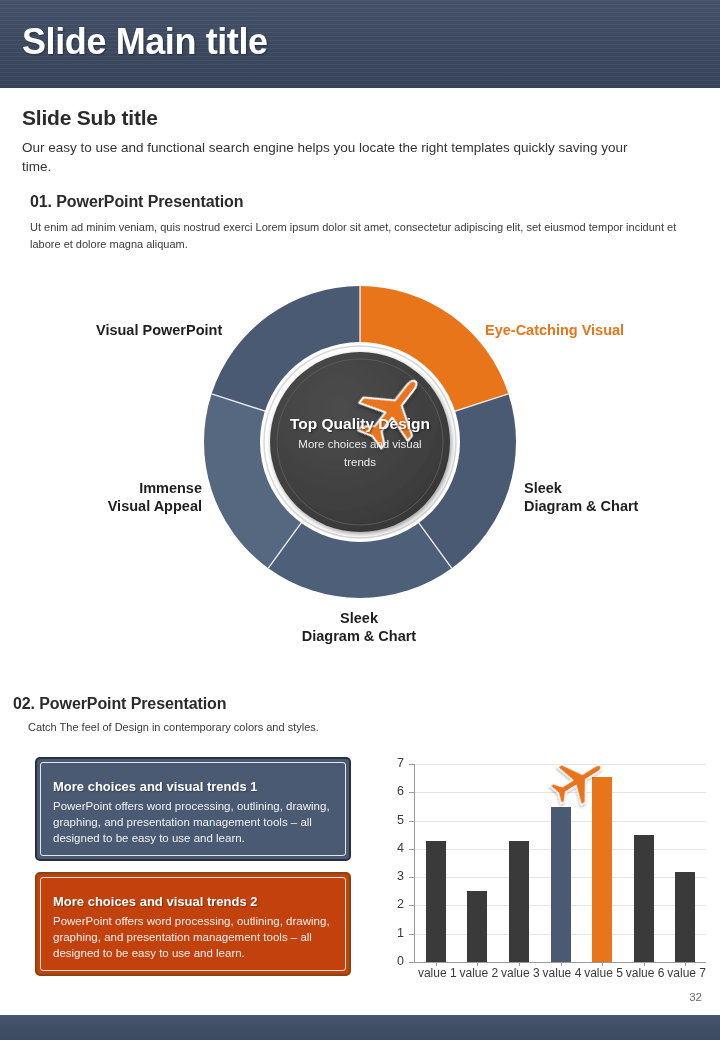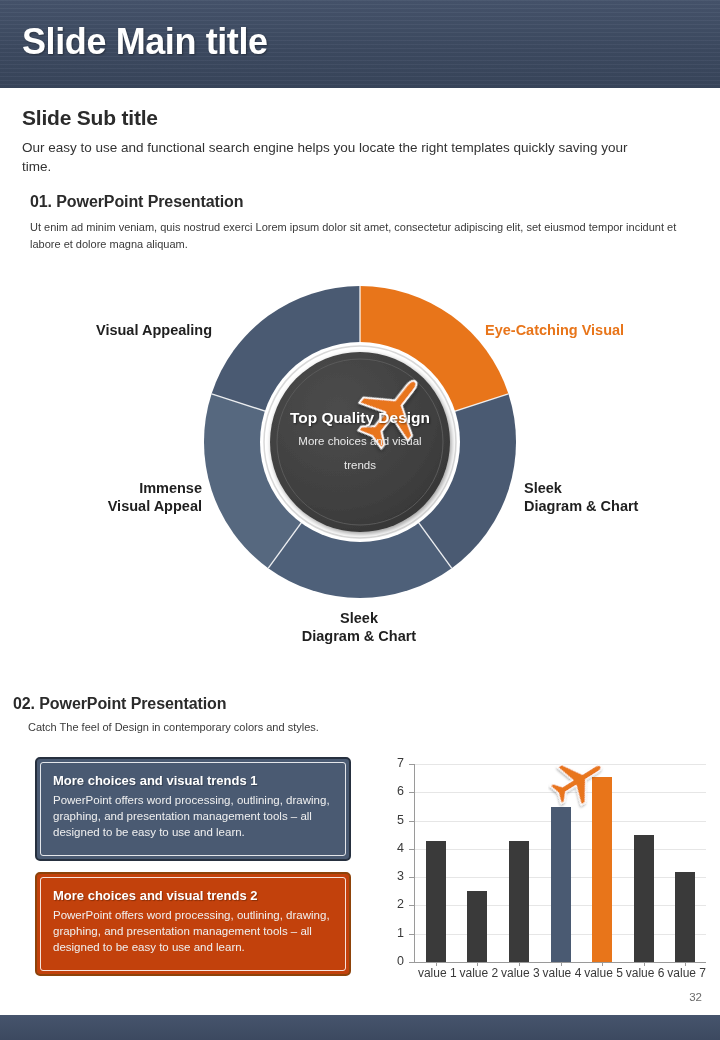--- a/index.html
+++ b/index.html
@@ -107,21 +107,21 @@
     font-size: 15.5px;
     font-weight: bold;
     color: #ffffff;
     line-height: 19px;
     text-shadow: 1px 1px 2px rgba(0,0,0,0.5);
   }
   .center-sub {
     margin-top: 2px;
     font-size: 11.5px;
     color: #e9e9e9;
-    line-height: 24px;
+    line-height: 18px;
   }
 
   .ring-label {
     position: absolute;
     font-size: 14.5px;
     font-weight: bold;
     line-height: 18px;
     color: #1f1f1f;
     white-space: pre-line;
   }
@@ -156,21 +156,21 @@
     position: absolute;
     left: 35px;
     width: 316px;
     box-sizing: border-box;
     border-radius: 5px;
     padding: 3px;
   }
   .callout-inner {
     border: 1px solid rgba(255,255,255,0.85);
     border-radius: 3px;
-    padding: 10px 12px 12px 12px;
+    padding: 16px 12px 12px 12px;
     box-sizing: border-box;
     height: 100%;
   }
   .callout-blue {
     top: 757px;
     height: 104px;
     background: #4a5a72;
     border: 2px solid #26303f;
   }
   .callout-orange {
@@ -380,21 +380,21 @@
                C 25 6 27 2 30 2 Z"></path>
     </g>
   </svg>
 
   <div class="center-label">
     <div class="center-title">Top Quality Design</div>
     <div class="center-sub">More choices and visual trends</div>
   </div>
 </div>
 
-<div class="ring-label lbl-visual-appealing">Visual Appealing</div>
+<div class="ring-label lbl-visual-appealing">Visual PowerPoint</div>
 <div class="ring-label accent lbl-eye-catching">Eye-Catching Visual</div>
 <div class="ring-label lbl-immense">Immense
 Visual Appeal</div>
 <div class="ring-label lbl-sleek-right">Sleek
 Diagram &amp; Chart</div>
 <div class="ring-label lbl-sleek-bottom">Sleek
 Diagram &amp; Chart</div>
 
 <div class="sec2-title">02. PowerPoint Presentation</div>
 <div class="sec2-desc">Catch The feel of Design in contemporary colors and styles.</div>

